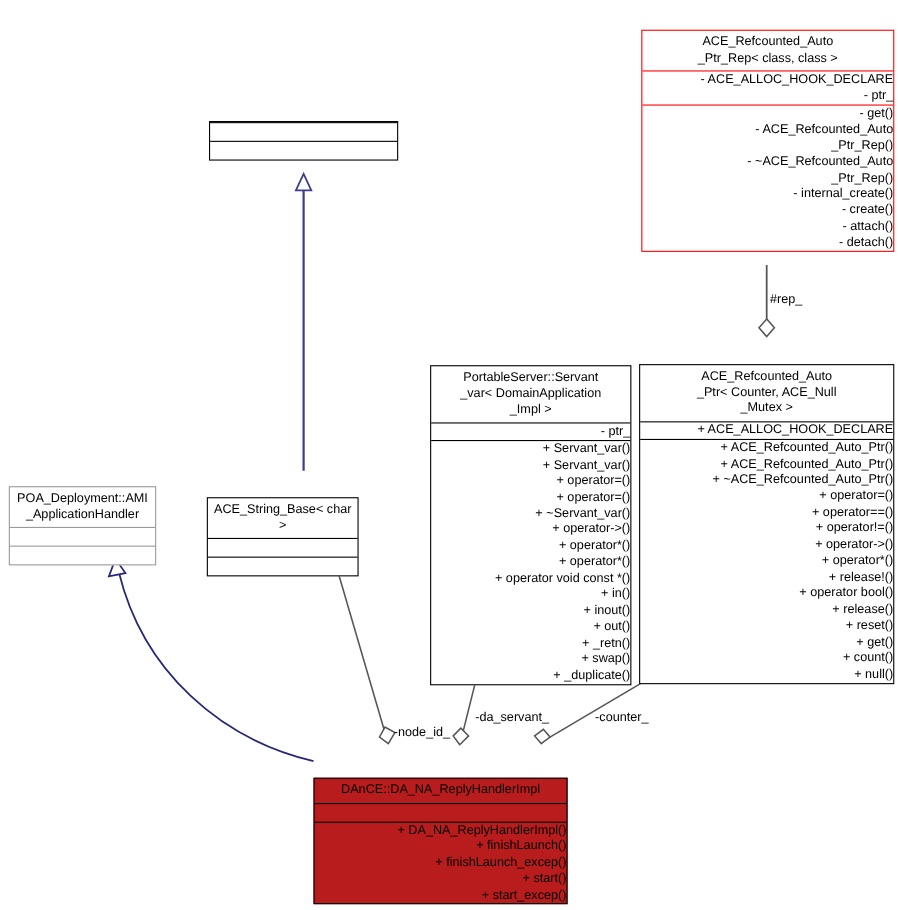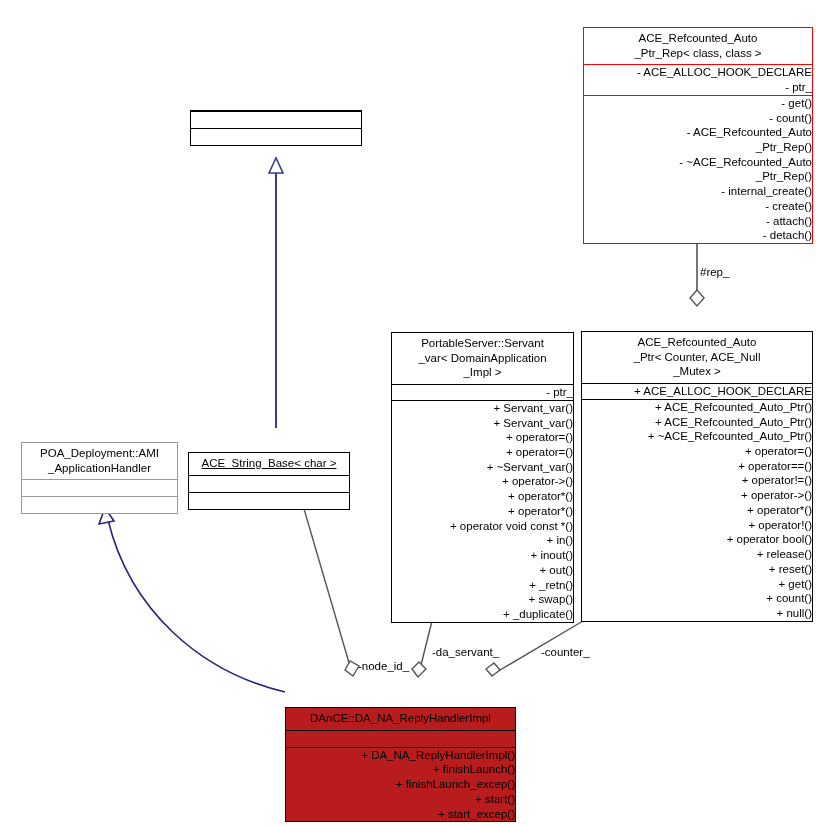--- a/index.html
+++ b/index.html
@@ -101,21 +101,20 @@
 
   <div class="uml-class red" style="left:583px; top:3px; width:230px;">
     <div class="compartment title-comp">ACE_Refcounted_Auto
     _Ptr_Rep&lt; class, class &gt;</div>
     <ul class="compartment sep-top member-list">
         <li>- ACE_ALLOC_HOOK_DECLARE</li>
         <li>- ptr_</li>
       </ul>
     <ul class="compartment sep-top member-list">
         <li>- get()</li>
-        <li>- count()</li>
         <li>- ACE_Refcounted_Auto
 _Ptr_Rep()</li>
         <li>- ~ACE_Refcounted_Auto
 _Ptr_Rep()</li>
         <li>- internal_create()</li>
         <li>- create()</li>
         <li>- attach()</li>
         <li>- detach()</li>
       </ul>
   </div>
@@ -129,21 +128,21 @@
       </ul>
     <ul class="compartment sep-top member-list">
         <li>+ ACE_Refcounted_Auto_Ptr()</li>
         <li>+ ACE_Refcounted_Auto_Ptr()</li>
         <li>+ ~ACE_Refcounted_Auto_Ptr()</li>
         <li>+ operator=()</li>
         <li>+ operator==()</li>
         <li>+ operator!=()</li>
         <li>+ operator-&gt;()</li>
         <li>+ operator*()</li>
-        <li>+ operator!()</li>
+        <li>+ release!()</li>
         <li>+ operator bool()</li>
         <li>+ release()</li>
         <li>+ reset()</li>
         <li>+ get()</li>
         <li>+ count()</li>
         <li>+ null()</li>
       </ul>
   </div>
 
   <div class="uml-class" style="left:391px; top:308px; width:183px;">
@@ -170,27 +169,27 @@
         <li>+ swap()</li>
         <li>+ _duplicate()</li>
       </ul>
   </div>
 
   <div class="uml-class" style="left:190px; top:86px; width:172px;">
     <div class="compartment sep-top empty-comp"></div>
     <div class="compartment sep-top empty-comp"></div>
   </div>
 
-  <div class="uml-class" style="left:188px; top:428px; width:162px;text-decoration:underline;">
+  <div class="uml-class" style="left:188px; top:428px; width:138px;">
     <div class="compartment title-comp">ACE_String_Base&lt; char &gt;</div>
     <div class="compartment sep-top empty-comp"></div>
     <div class="compartment sep-top empty-comp"></div>
   </div>
 
-  <div class="uml-class gray" style="left:21px; top:418px; width:157px;">
+  <div class="uml-class gray" style="left:8px; top:418px; width:134px;">
     <div class="compartment title-comp">POA_Deployment::AMI
 _ApplicationHandler</div>
     <div class="compartment sep-top empty-comp"></div>
     <div class="compartment sep-top empty-comp"></div>
   </div>
 
   <div class="uml-class filled" style="left:285px; top:683px; width:231px;">
     <div class="compartment title-comp">DAnCE::DA_NA_ReplyHandlerImpl</div>
     <div class="compartment sep-top empty-comp"></div>
     <ul class="compartment sep-top member-list">

